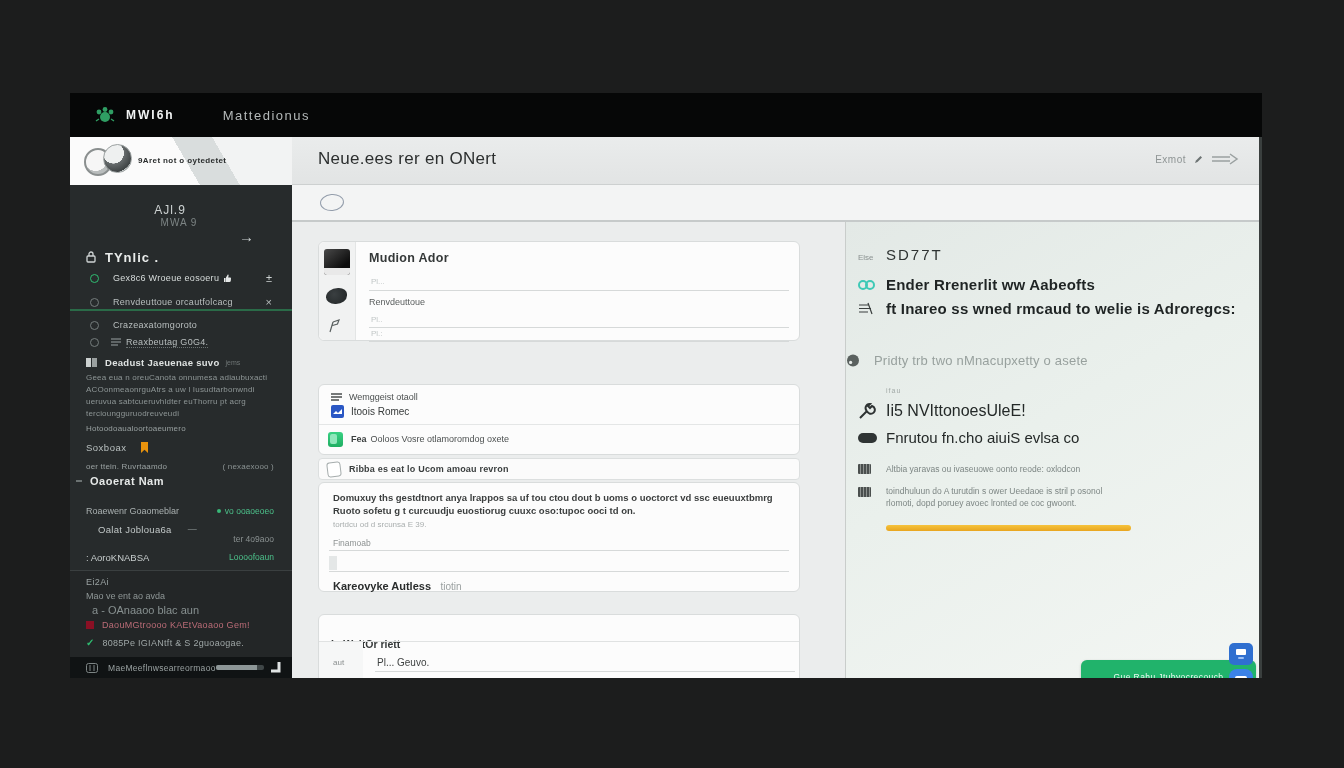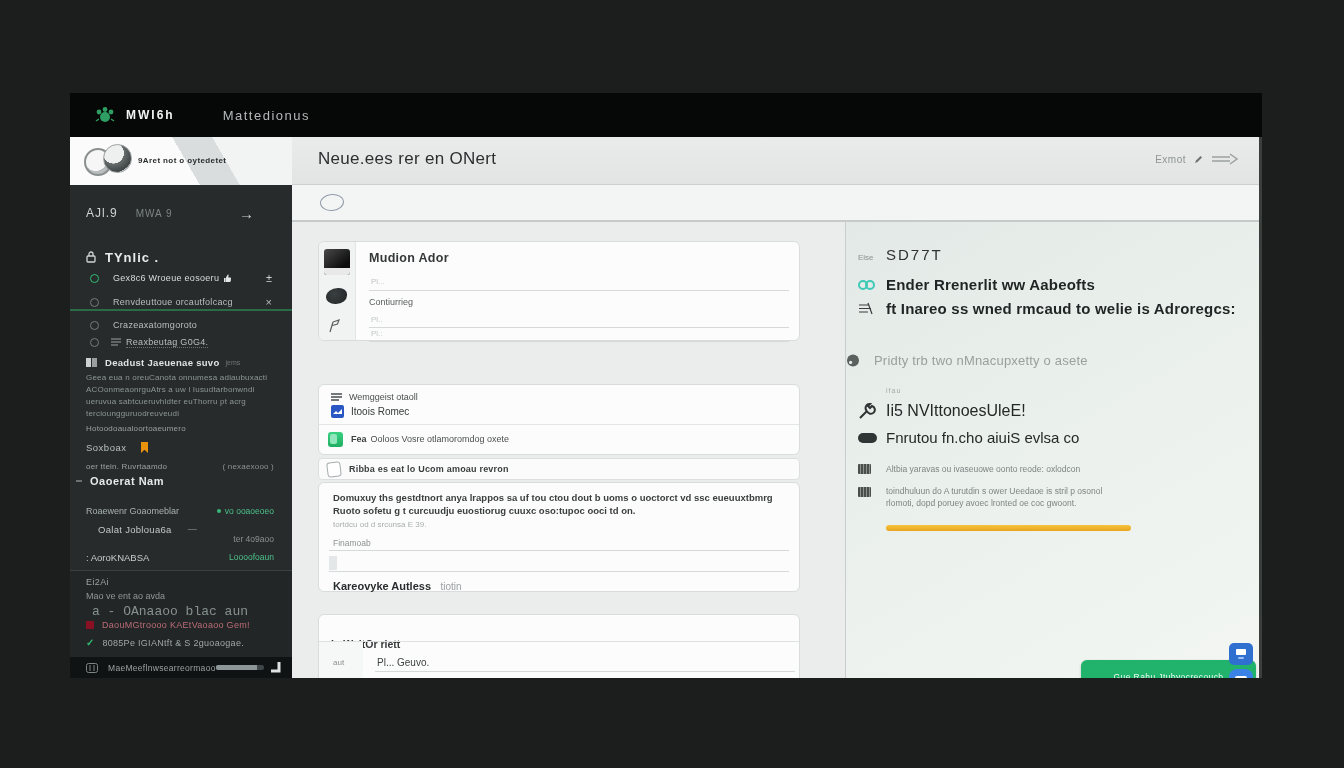--- a/index.html
+++ b/index.html
@@ -66,21 +66,21 @@
     <span class="topmenu">Mattedionus</span>
   </div>
 
   <div id="sidebar">
     <div id="userheader">
       <span class="avatar" style="left:14px;top:11px;width:24px;height:24px;border:2px solid #8a8f8f;background:radial-gradient(circle at 40% 40%,#f6f6f6 55%,#b9bdbd 56%);"></span>
       <span class="avatar" style="left:33px;top:7px;width:27px;height:27px;border:1px solid #9aa0a0;background:radial-gradient(circle at 35% 30%,#eef0f0 40%,#676c6d 41%,#3d4243 75%,#c9cdcd 76%);"></span>
       <span class="uname">9Aret not o oytedetet</span>
     </div>
 
-    <div class="srow flex" style="top:66px;padding:0 38px 0 16px;box-sizing:border-box;">
+    <div class="srow flex" style="top:66px;padding:0 38px 0 16px;box-sizing:border-box;flex-direction:column;">
       <span style="font-size:12px;color:#ced3d3;letter-spacing:1px;">AJl.9</span>
       <span style="font-size:10px;color:#7d8585;margin-left:18px;letter-spacing:1px;">MWA 9</span>
       <span style="margin-left:auto;font-size:15px;color:#ced3d3;">→</span>
     </div>
 
     <div class="srow flex" style="top:110px;padding-left:16px;">
       <span style="display:inline-flex">
         <svg width="10" height="12" viewBox="0 0 10 12">
             <rect x="1" y="5" width="8" height="6" rx="1" fill="none" stroke="#cfd4d4" stroke-width="1.3"></rect>
             <path d="M3 5 V3 a2 2 0 0 1 4 0 V5" fill="none" stroke="#cfd4d4" stroke-width="1.3"></path>
@@ -179,21 +179,21 @@
     <div class="srow flex" style="top:410px;padding:0 18px 0 16px;box-sizing:border-box;">
       <span style="font-size:9.5px;color:#c6cccc;">: AoroKNABSA</span>
       <span style="margin-left:auto;font-size:8.5px;color:#4cc08a;">Loooofoaun</span>
     </div>
 
     <div class="sbdivider" style="top:433px;"></div>
     <div class="abs" style="top:434px;left:0;width:222px;height:86px;background:#232627;"></div>
 
     <div class="abs" style="top:440px;left:16px;font-size:9px;color:#9ba3a3;letter-spacing:.4px;">Ei2Ai</div>
     <div class="abs" style="top:454px;left:16px;font-size:9px;color:#8f9797;">Mao ve ent ao avda</div>
-    <div class="abs" style="top:467px;left:22px;font-size:13px;color:#879090;font-family:Liberation Mono, monospace;">a - OAnaaoo blac aun</div>
+    <div class="abs" style="top:467px;left:22px;font-size:11px;color:#879090;">a - OAnaaoo blac aun</div>
 
     <div class="abs flex" style="top:483px;left:16px;">
       <span style="width:8px;height:8px;background:#8a1024;display:inline-block;"></span>
       <span style="font-size:9px;color:#bb6c77;margin-left:8px;letter-spacing:.3px;">DaouMGtroooo KAEtVaoaoo Gem!</span>
     </div>
 
     <div class="abs flex" style="top:500px;left:16px;">
       <span style="font-size:10px;color:#2fbd71;font-weight:bold;">✓</span>
       <span style="font-size:9px;color:#9fa7a7;margin-left:8px;letter-spacing:.3px;">8085Pe IGIANtft &amp; S 2guoaogae.</span>
     </div>
@@ -248,21 +248,21 @@
         </div>
         <div class="abs" style="left:7px;top:46px;width:21px;height:16px;background:radial-gradient(circle at 40% 40%,#3a3f41,#202425);border-radius:60% 40% 55% 45%;"></div>
         <div class="abs" style="left:8px;top:76px;">
           <svg width="14" height="15" viewBox="0 0 14 15">
               <path d="M3 14 L6 4 M6 4 l6-2 -1.5 4 -5 1.5" fill="none" stroke="#5b6161" stroke-width="1.2"></path>
             </svg>
         </div>
       </div>
       <div class="abs" style="left:50px;top:9px;font-size:12.5px;font-weight:600;color:#343838;letter-spacing:.3px;">Mudion Ador</div>
       <input class="fld abs" style="left: 50px; right: 14px; top: 30px; width: 416px; height: 16px; font-size: 8px;" readonly="" placeholder="Pl...">
-      <div class="abs" style="left:50px;top:55px;font-size:9px;color:#5a5e5e;">Contiurrieg</div>
+      <div class="abs" style="left:50px;top:55px;font-size:9px;color:#5a5e5e;">Renvdeuttoue</div>
       <input class="fld abs" style="left: 50px; top: 69px; width: 416px; height: 14px; font-size: 8px;" readonly="" placeholder="Pl..">
       <input class="fld abs" style="left: 50px; top: 84px; width: 416px; height: 13px; font-size: 8px;" readonly="" placeholder="Pl.:">
     </div>
 
     <div class="card" style="top:162px;height:71px;">
       <div class="flex" style="padding:7px 12px 0;">
         <span style="display:inline-flex">
           <svg width="11" height="8" viewBox="0 0 11 8">
               <path d="M0 1h11M0 4h11M0 7h8" stroke="#4a4e4e" stroke-width="1.4"></path>
             </svg>

